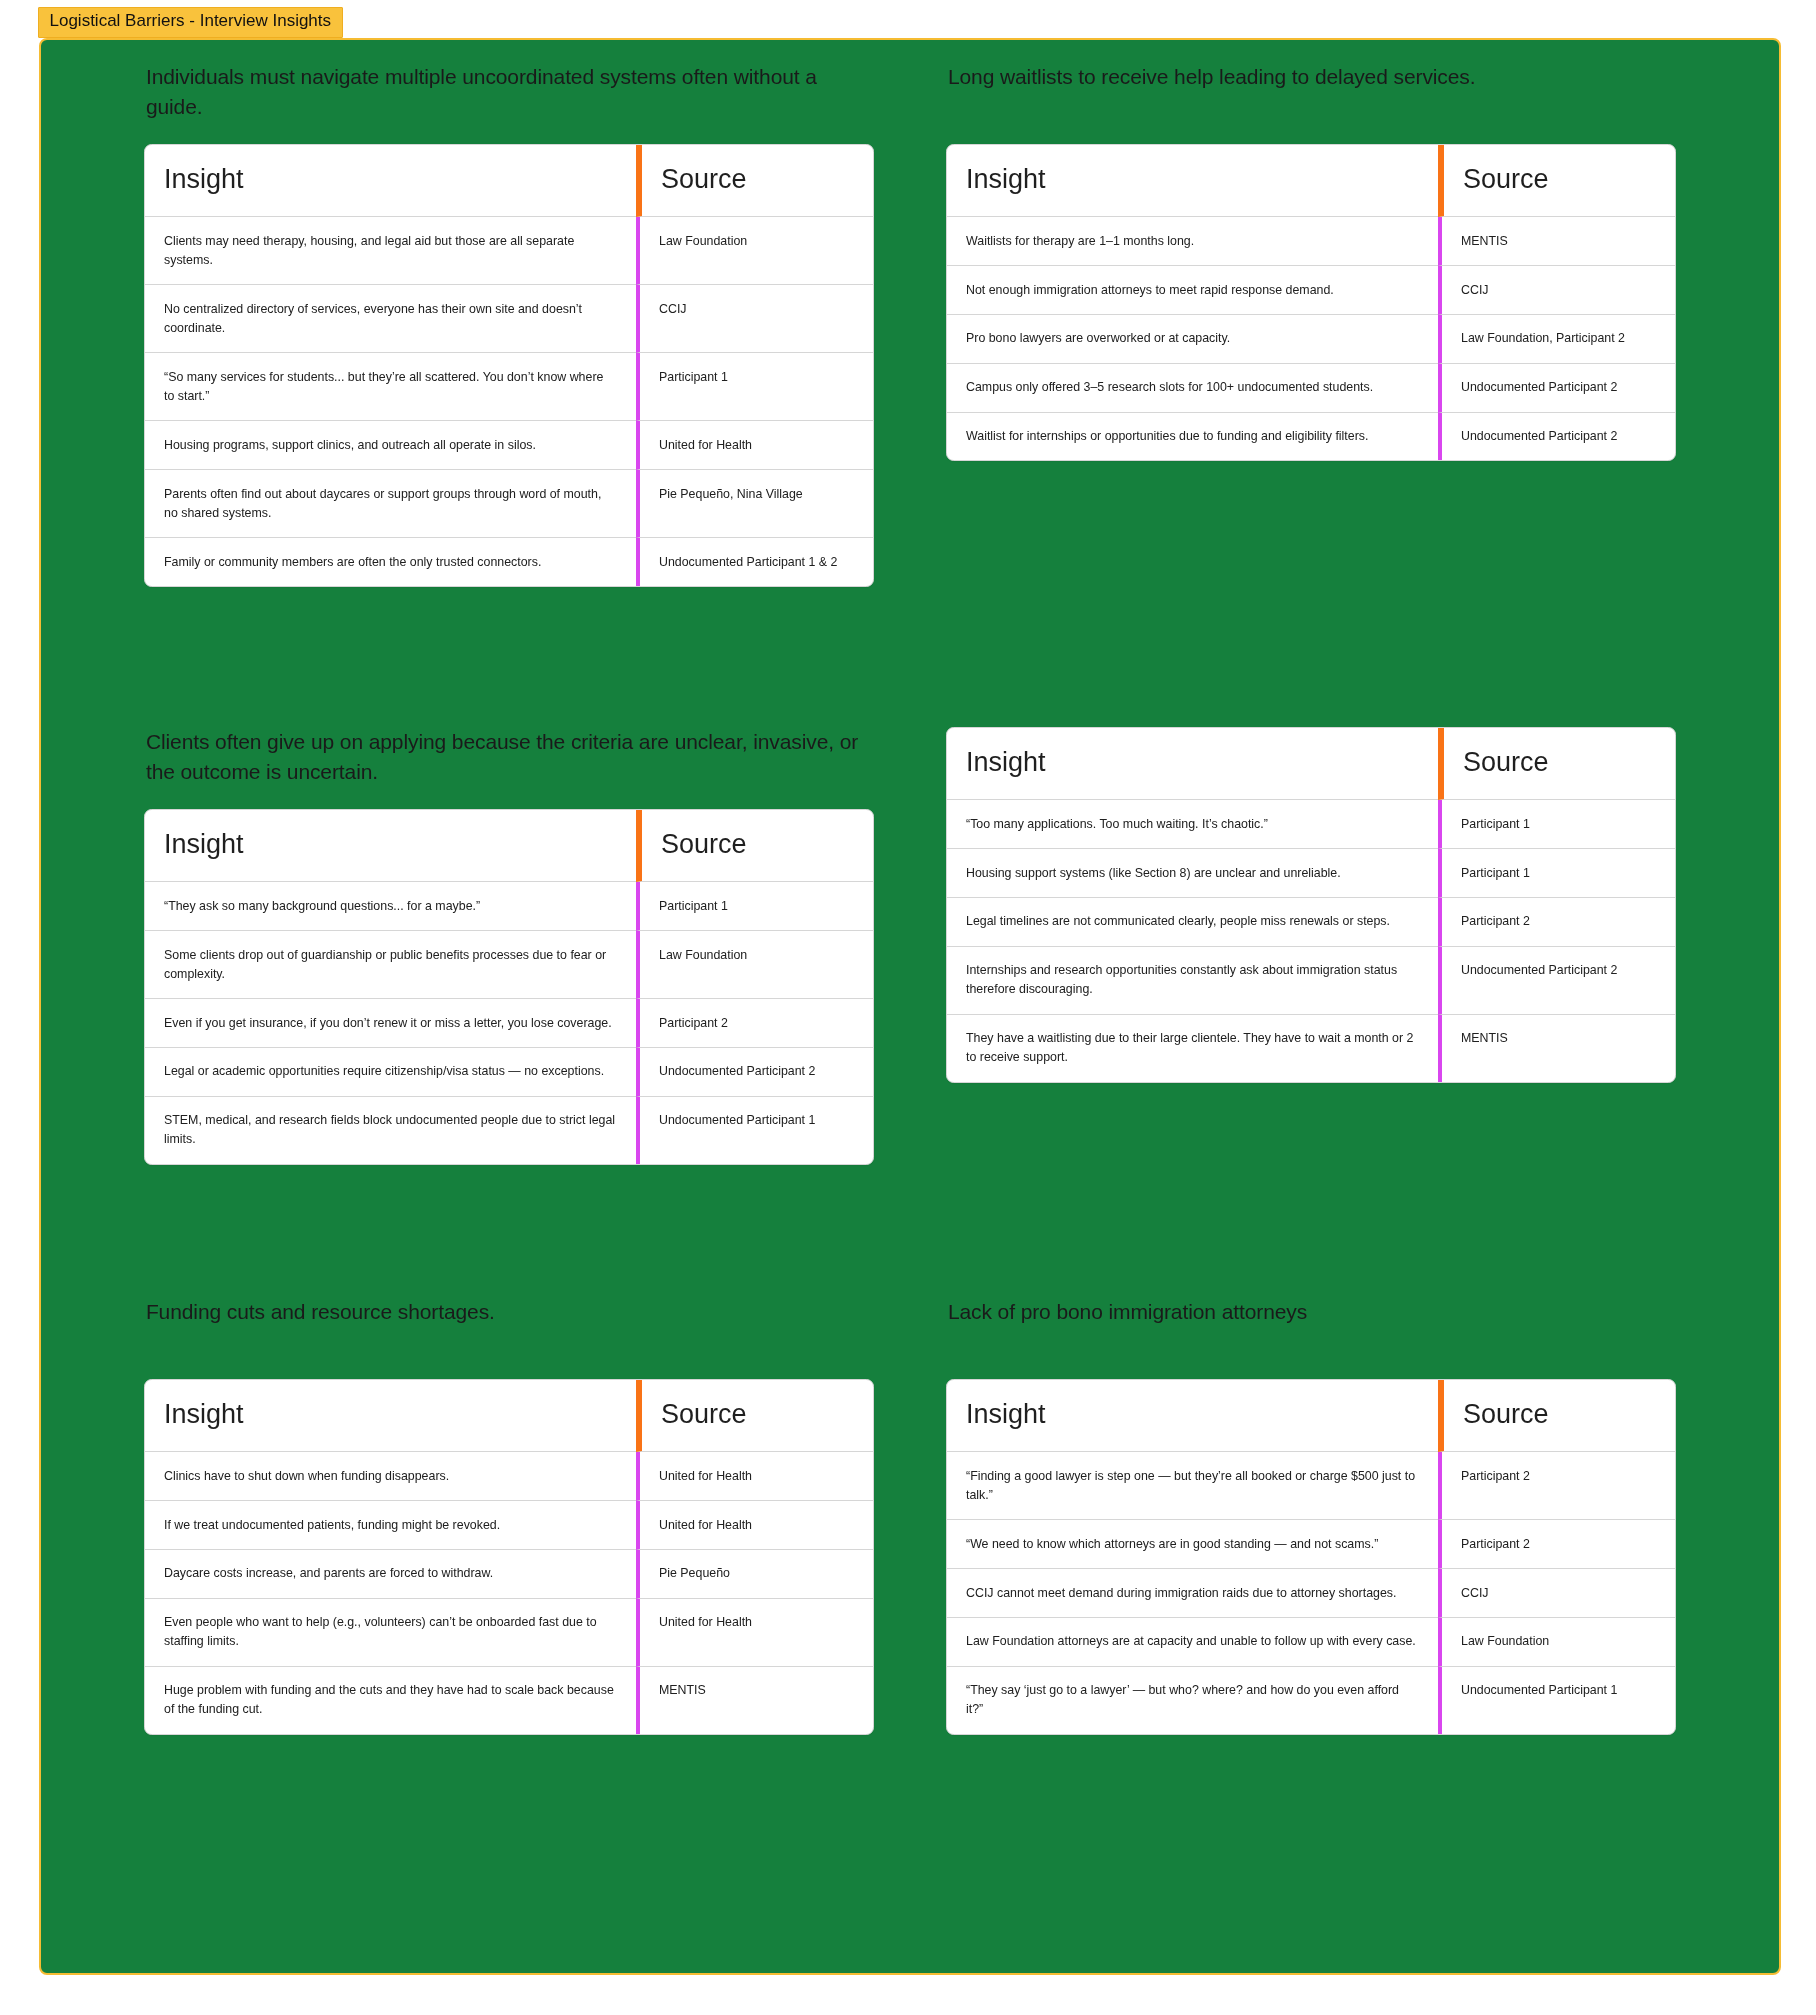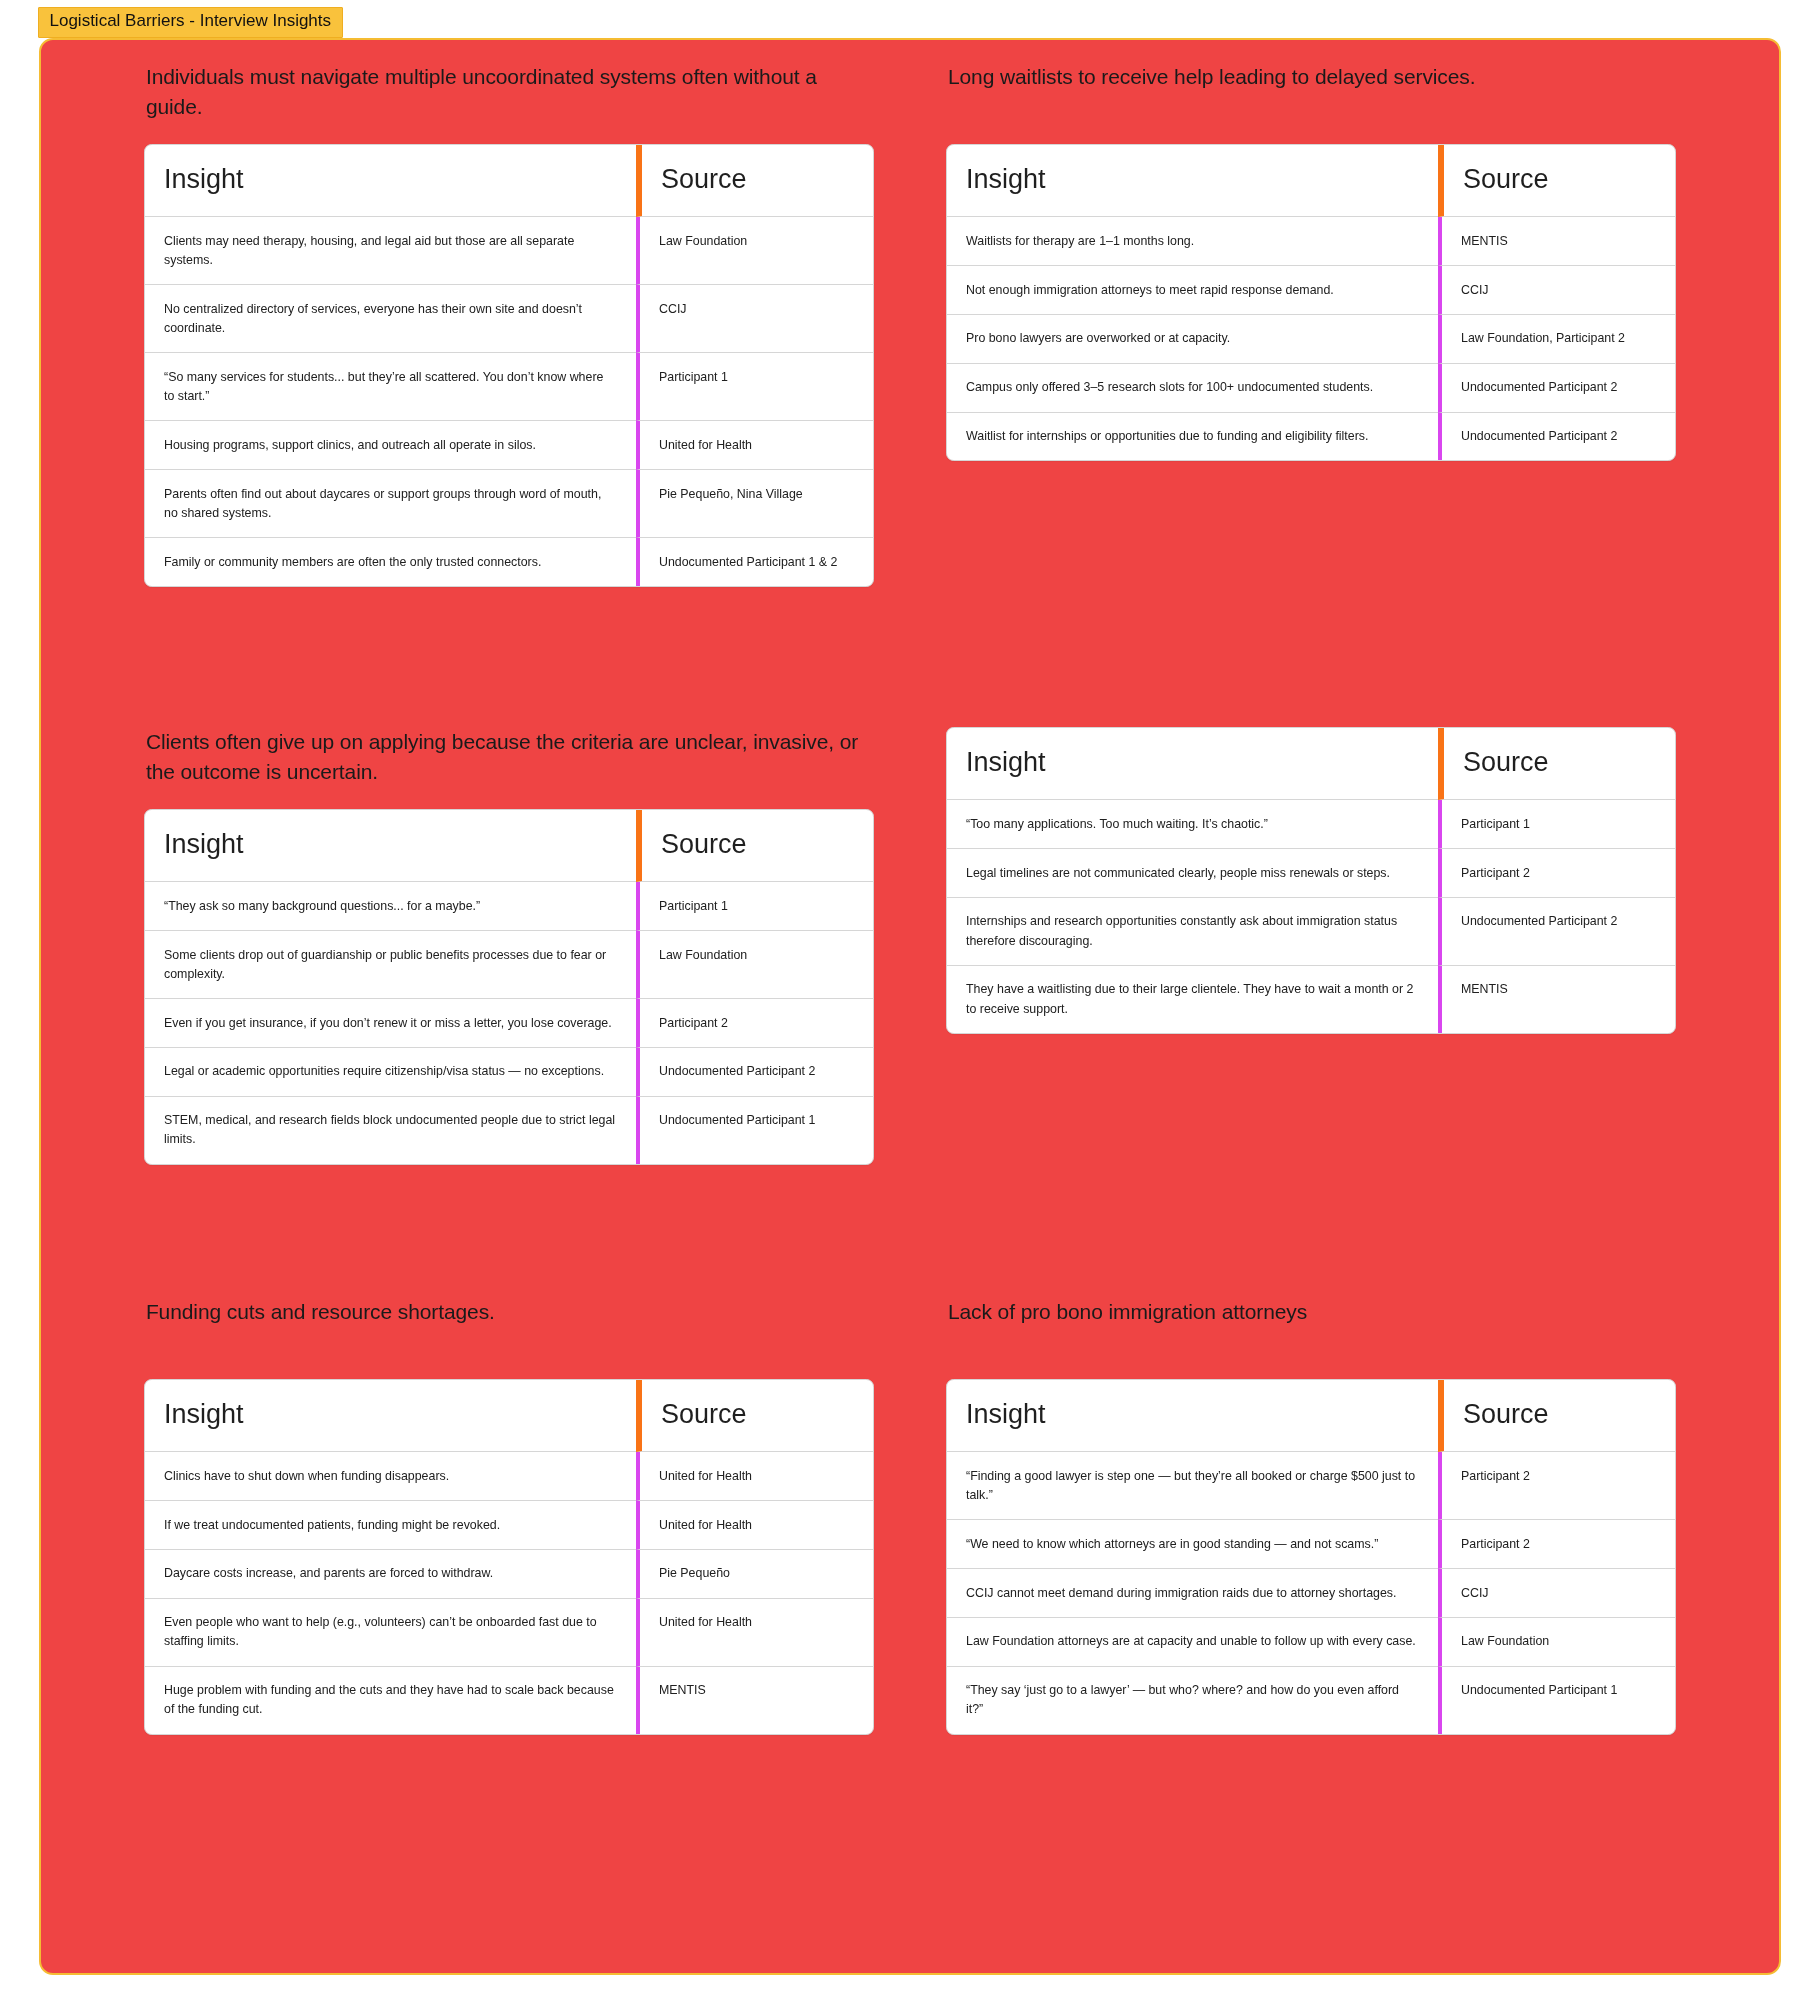--- a/index.html
+++ b/index.html
@@ -31,23 +31,23 @@
     box-sizing: border-box;
   }
 
   
   #panel {
     position: absolute;
     left: 39px;
     top: 38px;
     width: 1742px;
     height: 1937px;
-    background: #ef4444;
+    background: #15803d;
     border: 2.4px solid #F5BC33;
-    border-radius: 14px;
+    border-radius: 8px;
     box-sizing: border-box;
   }
 
   #grid {
     position: absolute;
     left: 0;
     top: 0;
     right: 0;
     bottom: 0;
     padding: 22px 25px 19px 25px;
@@ -248,20 +248,24 @@
               <th>Insight</th>
               <th class="col-src">Source</th>
             </tr>
           </thead>
           <tbody>
             <tr>
               <td>“Too many applications. Too much waiting. It’s chaotic.”</td>
               <td class="col-src">Participant 1</td>
             </tr>
             <tr>
+              <td>Housing support systems (like Section 8) are unclear and unreliable.</td>
+              <td class="col-src">Participant 1</td>
+            </tr>
+            <tr>
               <td>Legal timelines are not communicated clearly, people miss renewals or steps.</td>
               <td class="col-src">Participant 2</td>
             </tr>
             <tr>
               <td>Internships and research opportunities constantly ask about immigration status therefore discouraging.</td>
               <td class="col-src">Undocumented Participant 2</td>
             </tr>
             <tr>
               <td>They have a waitlisting due to their large clientele. They have to wait a month or 2 to receive support.</td>
               <td class="col-src">MENTIS</td>

